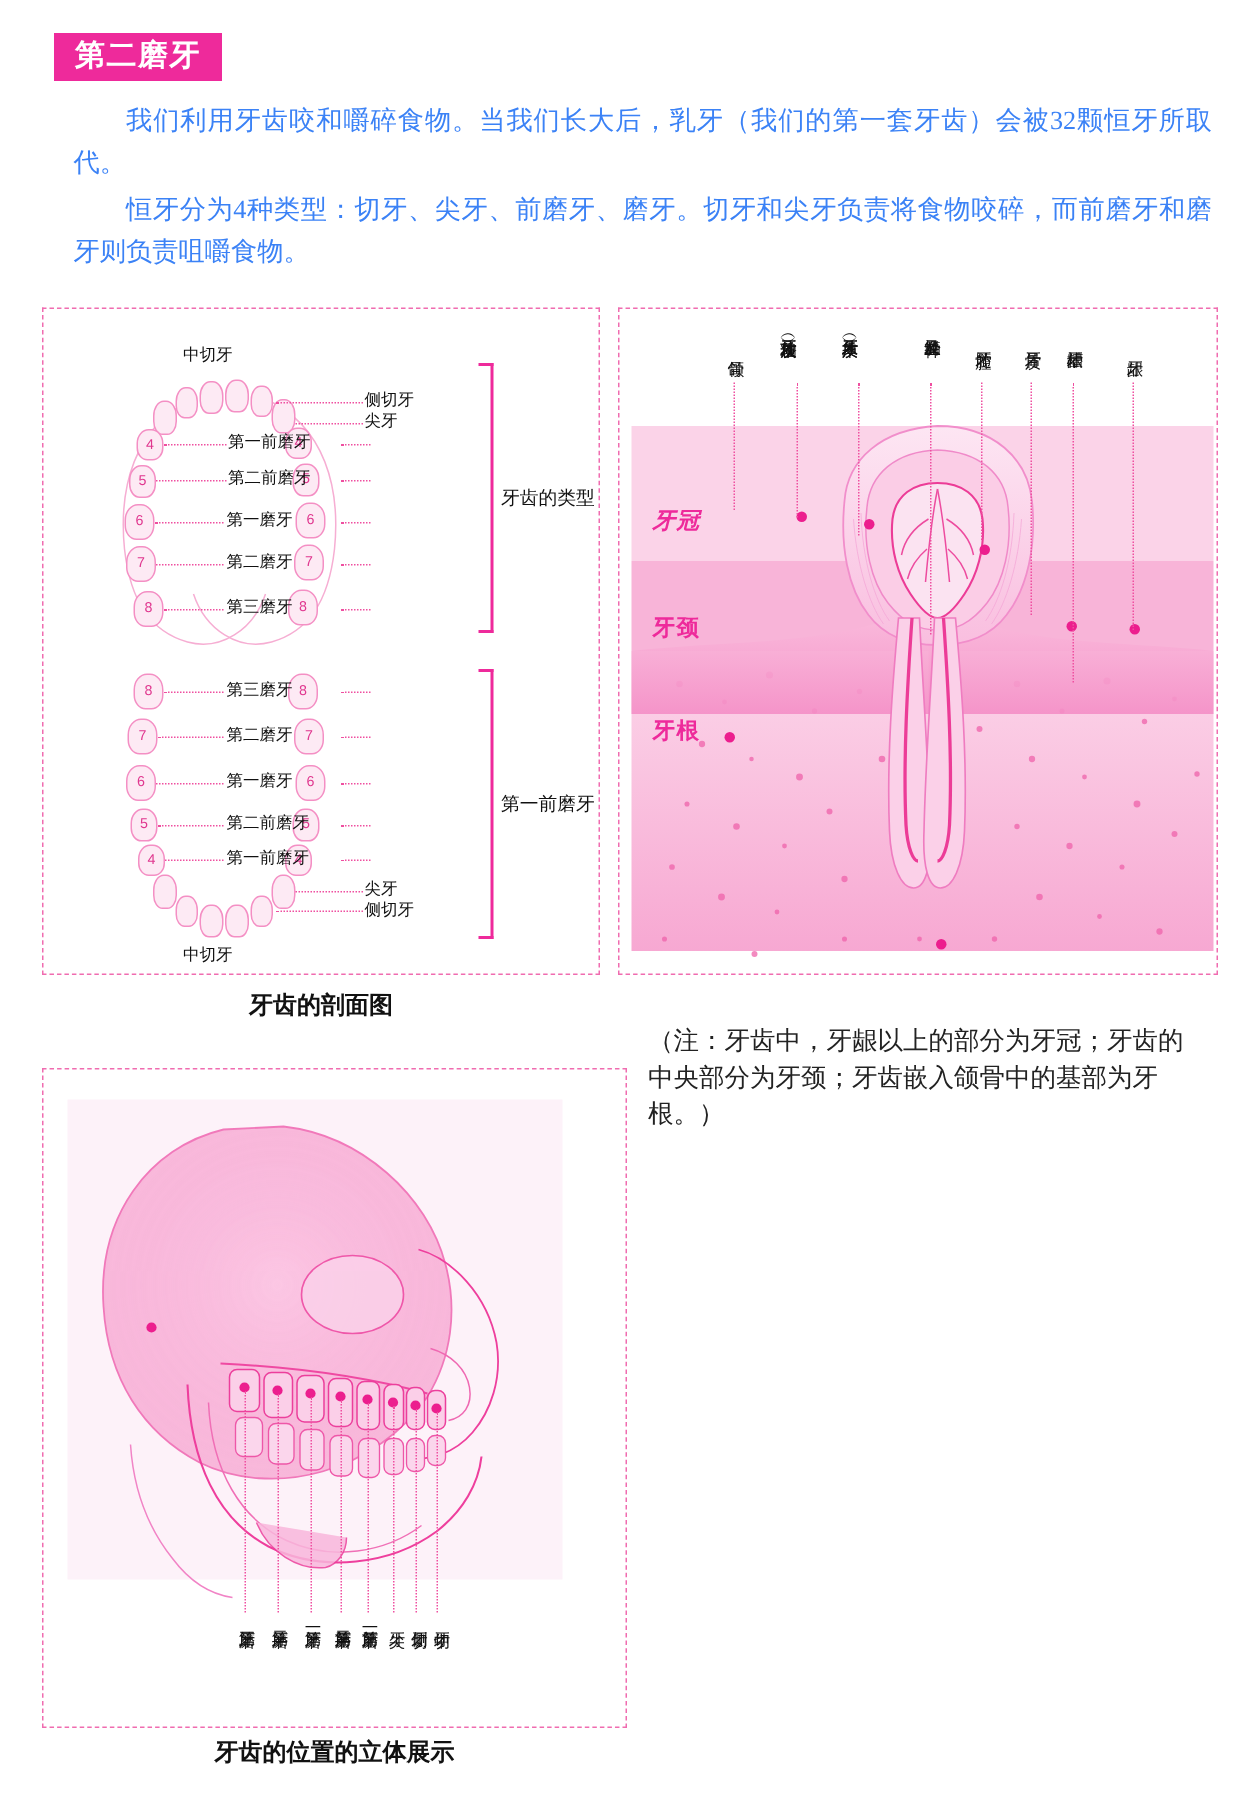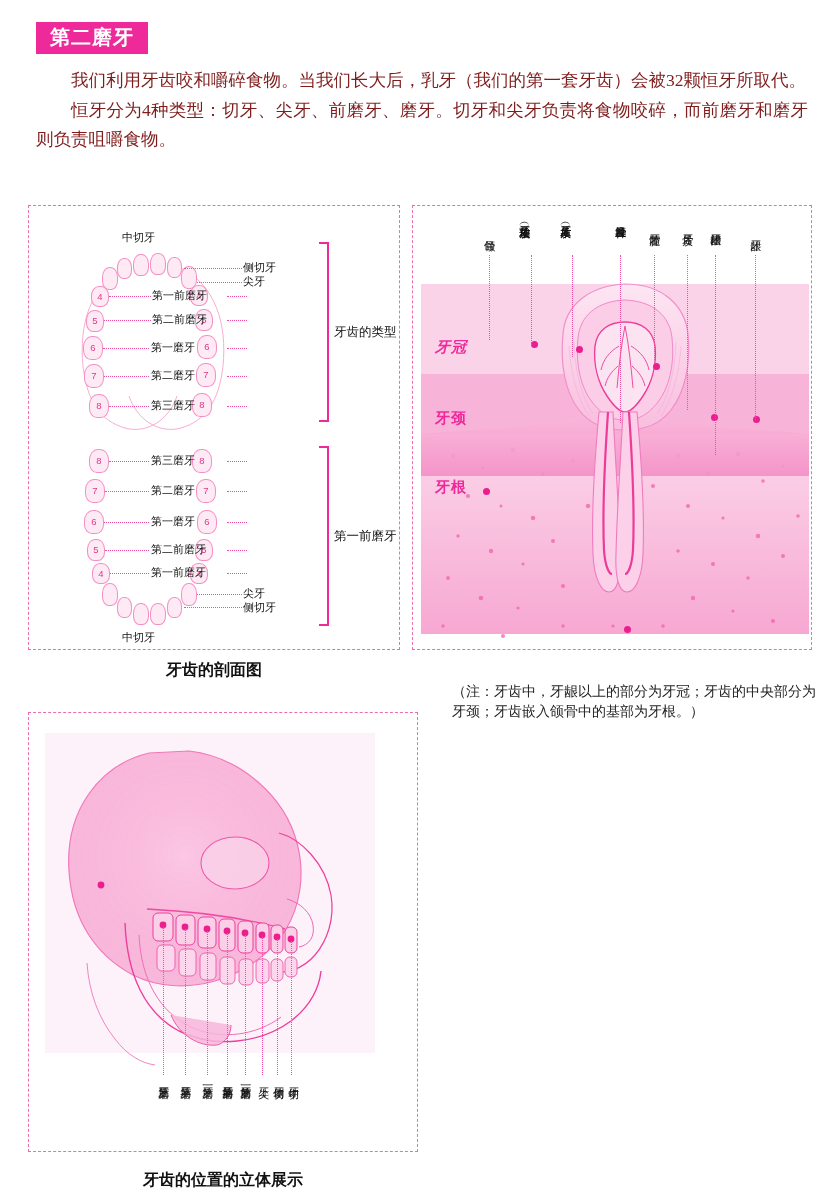--- a/index.html
+++ b/index.html
@@ -39,26 +39,26 @@
   }
 
   
   .body-text {
     position: absolute;
     left: 36px;
     top: 66px;
     width: 772px;
   }
   .body-text p {
-    margin: 0 0 2px 0;
+    margin: 0 0 2px 13px;
     font-size: 17.5px;
     line-height: 1.62;
     text-indent: 2em;
     text-align: justify;
-    color: #7f1d1d;
+    color: #3b82f6;
   }
 
   
   .fig {
     position: absolute;
     border: 1px dashed #f06cb0;
     box-sizing: border-box;
     background: #fff;
   }
   #fig-types {
@@ -83,28 +83,28 @@
   .fig-caption {
     position: absolute;
     text-align: center;
     font-size: 16px;
     font-weight: bold;
     color: #111;
     font-family: "Liberation Sans", sans-serif;
   }
   #cap-types { left: 28px; top: 660px; width: 372px; }
   #cap-section { left: 412px; top: 660px; width: 400px; }
-  #cap-3d { left: 28px; top: 1158px; width: 390px; margin-top: 12px; }
+  #cap-3d { left: 28px; top: 1158px; width: 390px; }
 
   .fig-note {
     position: absolute;
-    left: 452px;
+    left: 432px;
     top: 682px;
     width: 372px;
-    font-size: 14px;
+    font-size: 17px;
     line-height: 1.45;
     color: #222;
   }
 
   
   .lbl {
     position: absolute;
     font-size: 11px;
     line-height: 1.15;
     color: #111;

